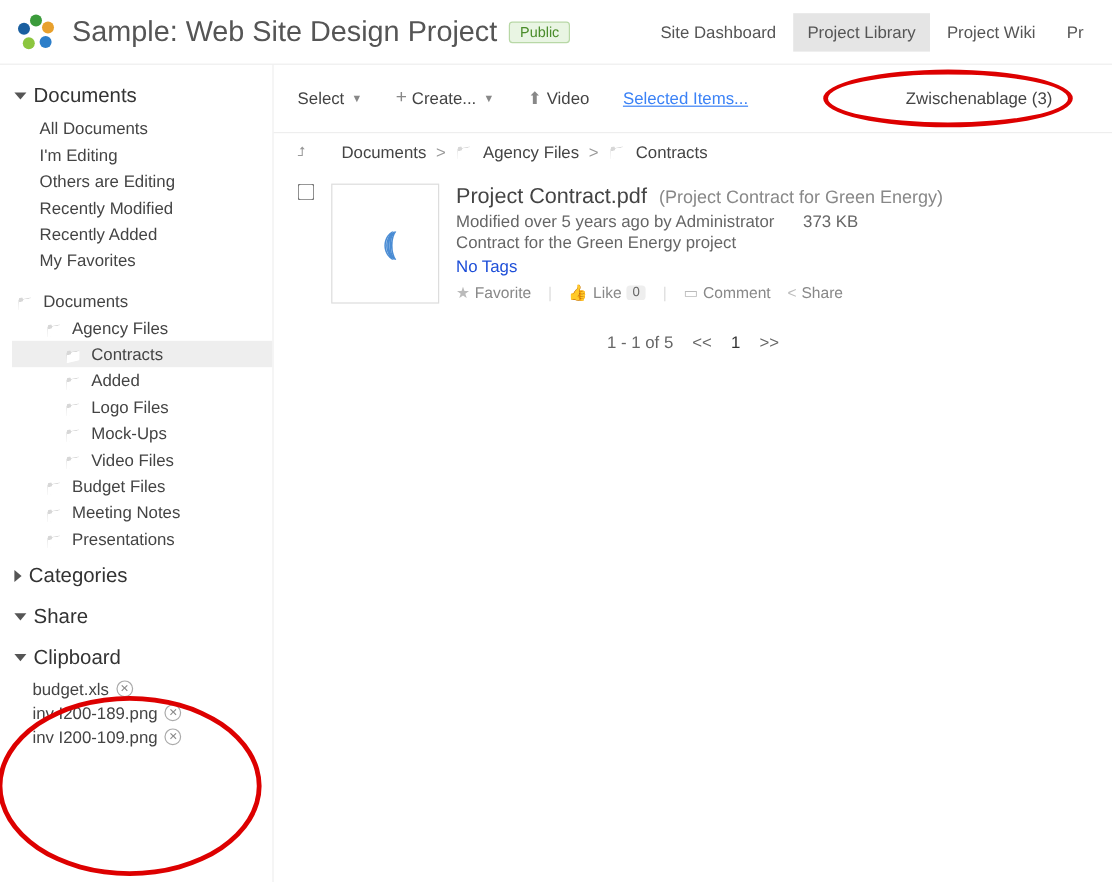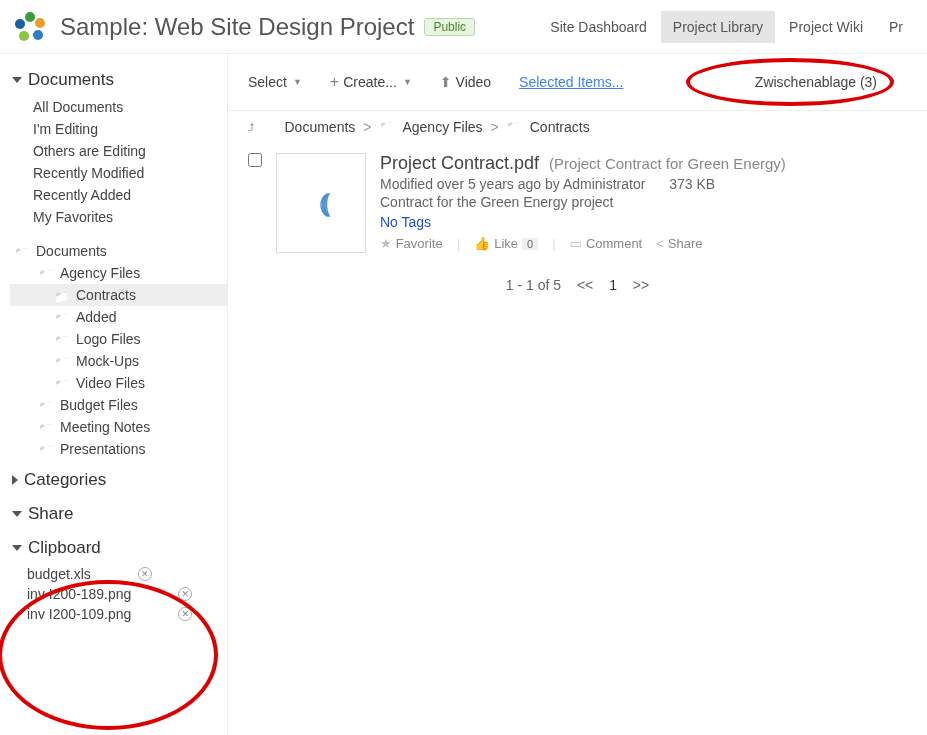--- a/index.html
+++ b/index.html
@@ -30,21 +30,21 @@
 
 .tree { padding-left: 10px; }
 .tree-item { padding: 3px 0; cursor: pointer; display: flex; align-items: center; }
 .tree-item.selected { background: #eee; }
 .tree-indent-1 { padding-left: 28px; }
 .tree-indent-2 { padding-left: 44px; }
 .tree-icon { width: 16px; height: 14px; margin-right: 6px; display: inline-block; }
 .folder-icon::before { content: "📁"; font-size: 12px; filter: grayscale(1) brightness(1.2); }
 .tree-label { color: #444; font-size: 14px; }
 
-.clip-item { display: flex; align-items: center; padding: 2px 12px 2px 22px; font-size: 14px; color: #444; gap: 41px; }
+.clip-item { display: flex; align-items: center; padding: 2px 12px 2px 22px; font-size: 14px; color: #444; }
 .clip-x { width: 14px; height: 14px; border: 1px solid #aaa; border-radius: 50%; display: inline-flex; align-items: center; justify-content: center; font-size: 9px; color: #888; margin-left: 6px; cursor: pointer; }
 
 
 .main { flex: 1; display: flex; flex-direction: column; position: relative; }
 .toolbar { display: flex; align-items: center; padding: 14px 20px; gap: 28px; border-bottom: 1px solid #eee; }
 .tb-btn { display: flex; align-items: center; gap: 4px; color: #444; cursor: pointer; font-size: 14px; }
 .tb-btn.muted { color: #3b82f6; text-decoration: underline; }
 .tb-caret { font-size: 9px; color: #888; margin-left: 2px; }
 .tb-plus { font-size: 16px; color: #888; }
 .tb-upload { font-size: 14px; color: #888; }

